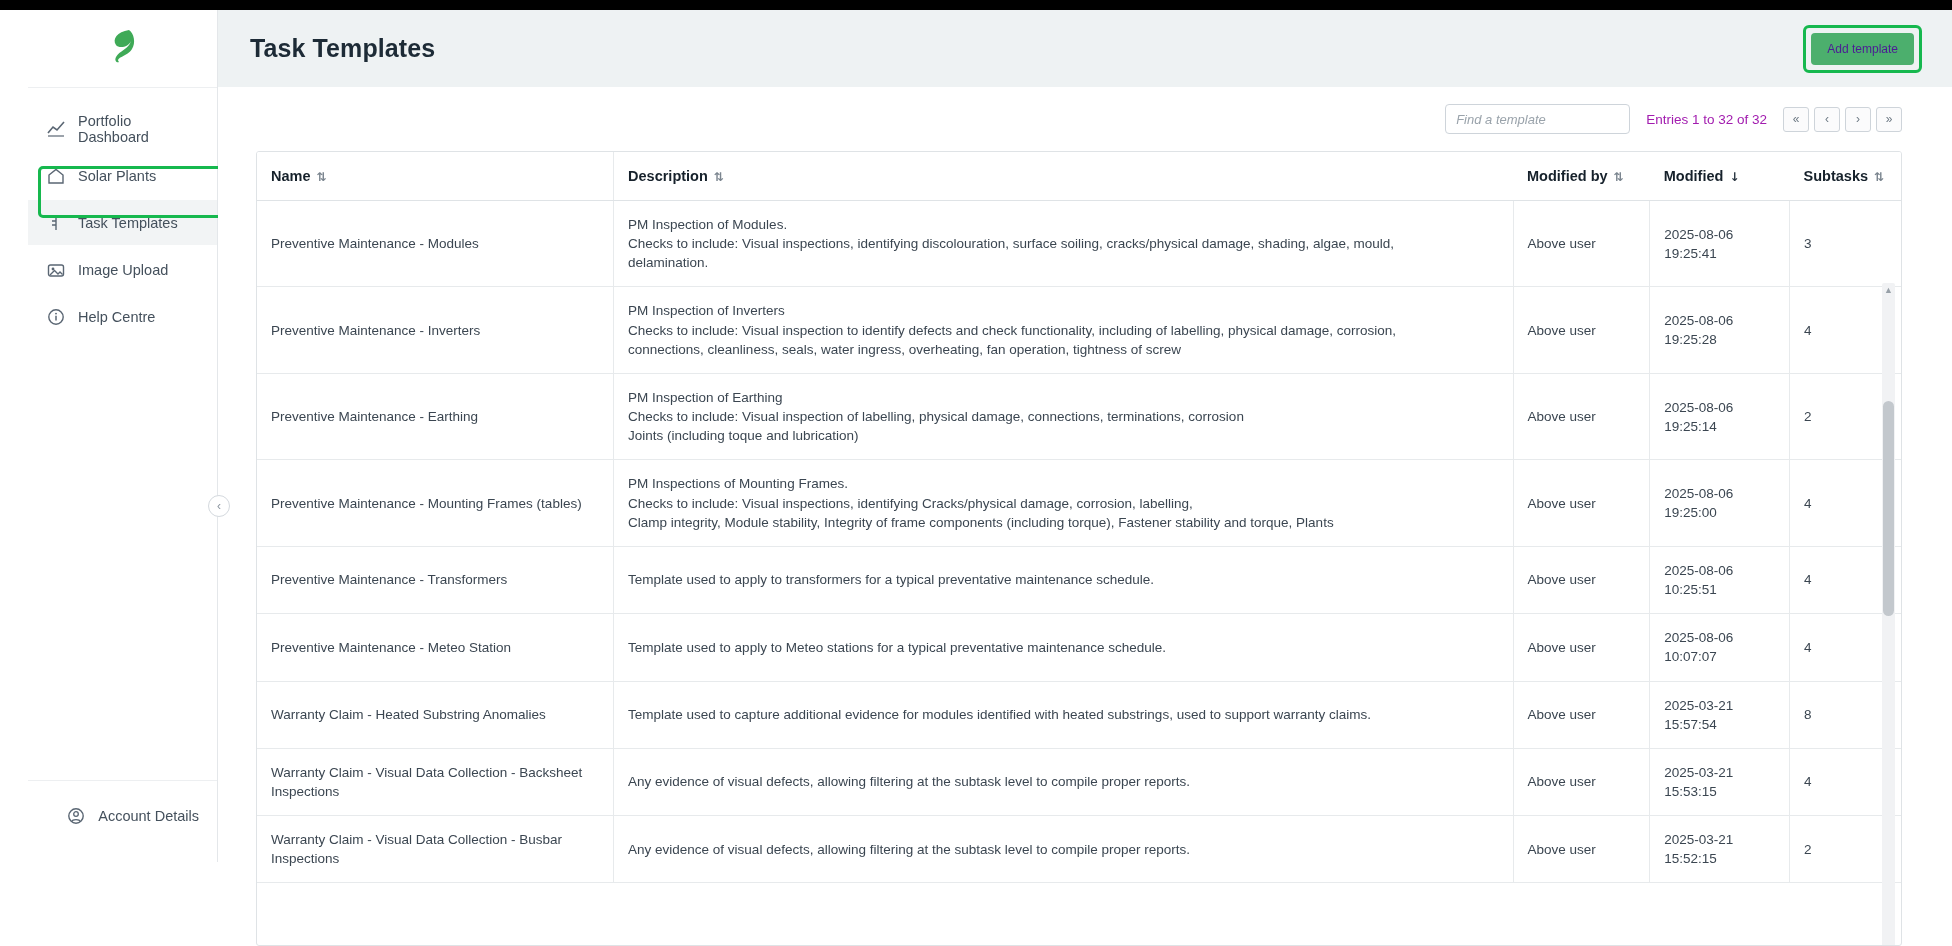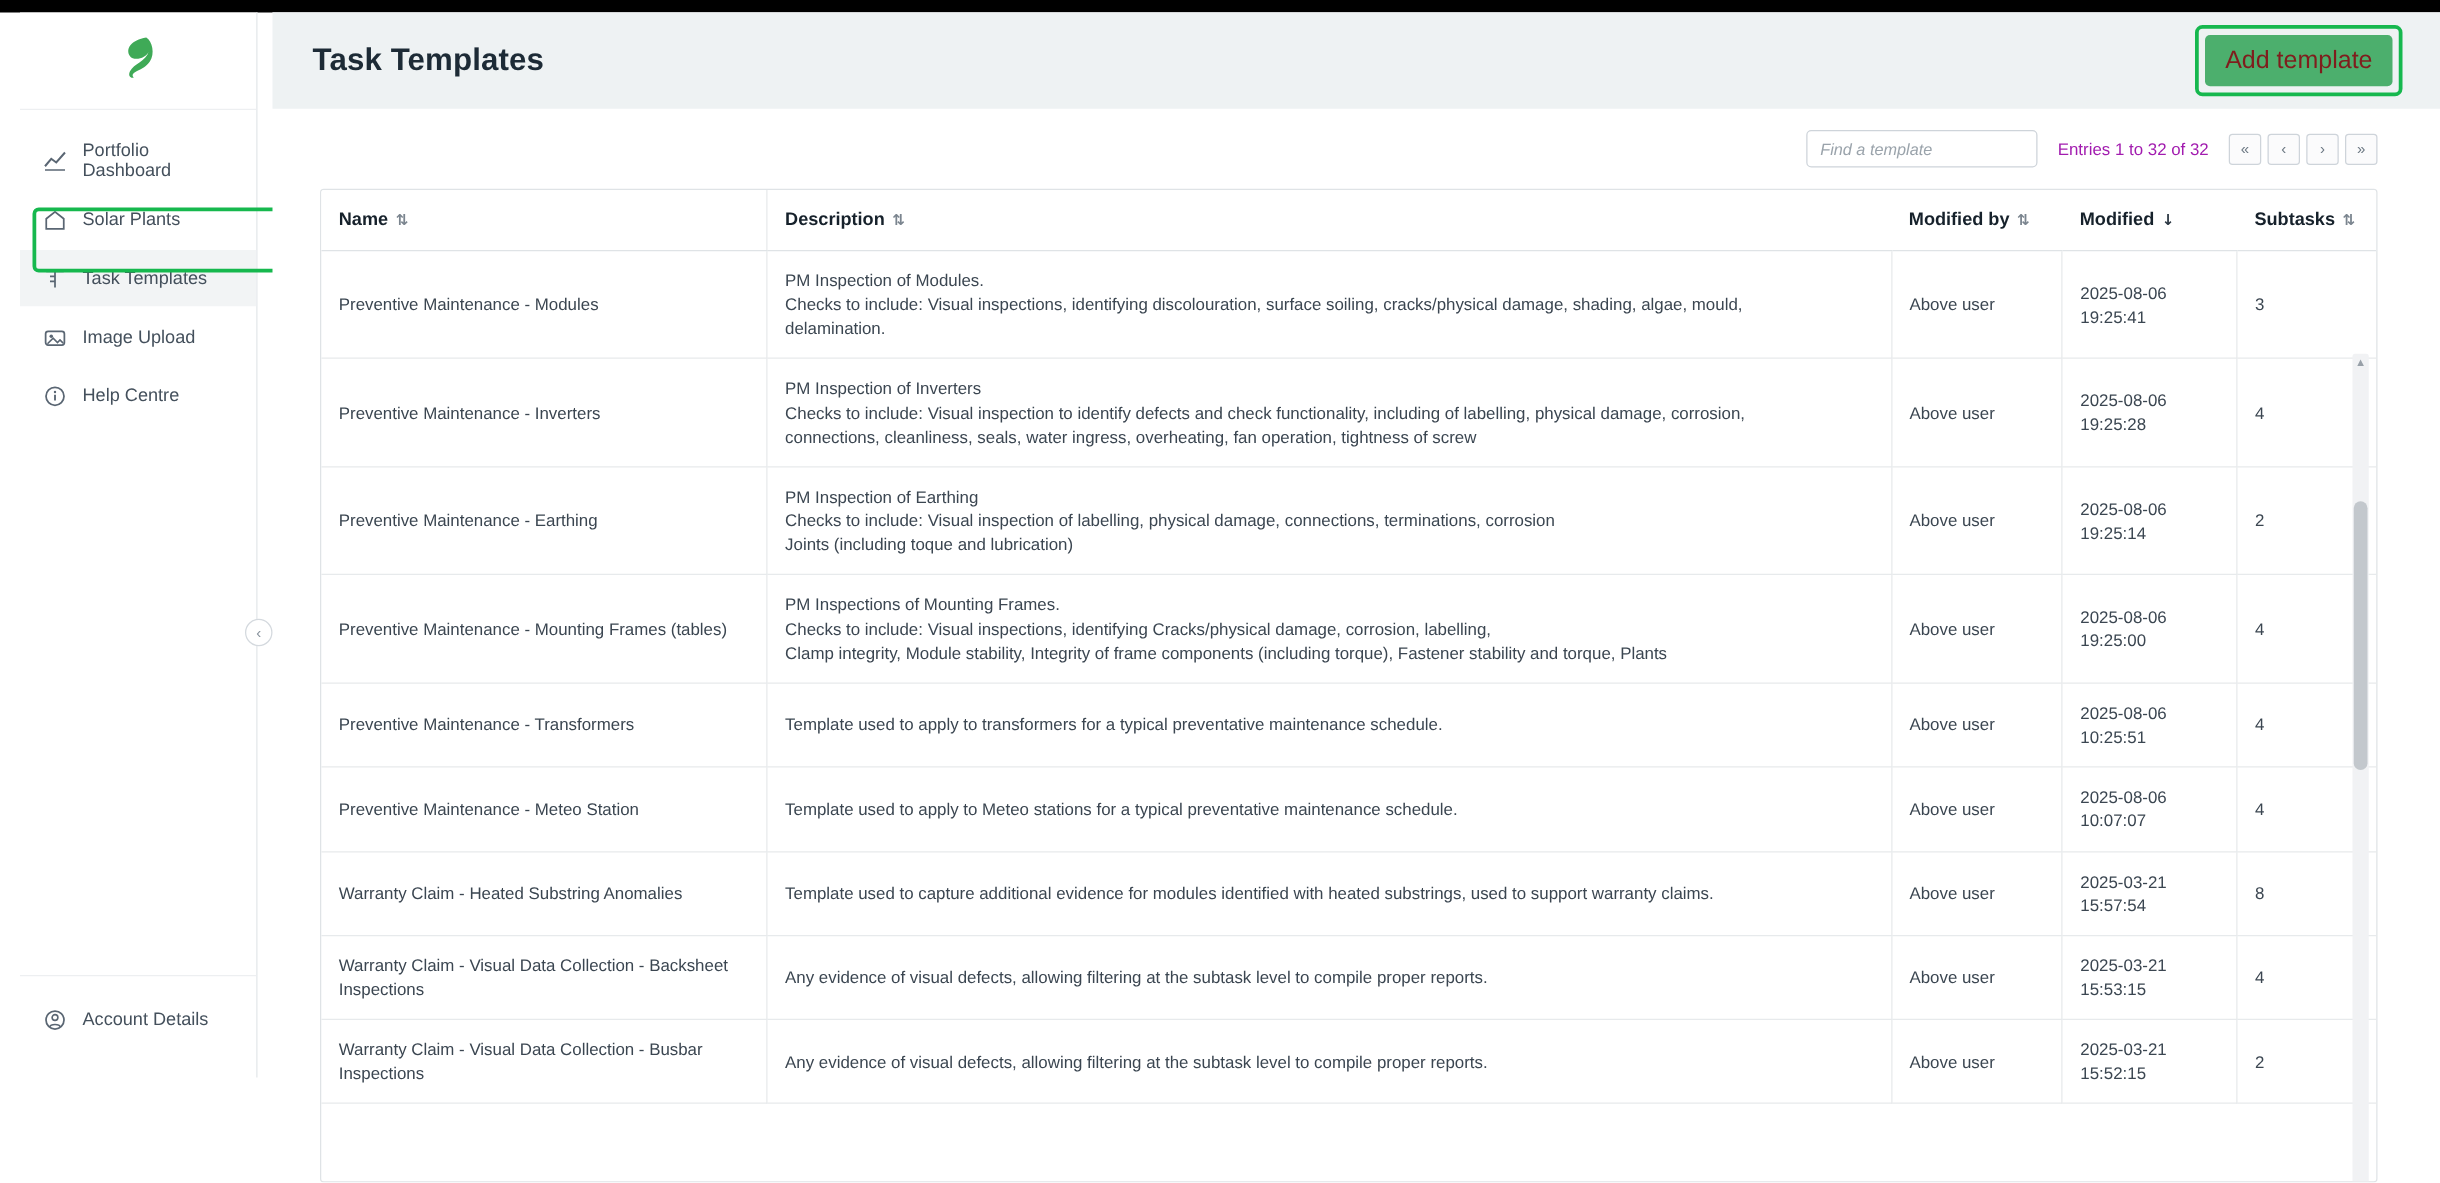--- a/index.html
+++ b/index.html
@@ -17,21 +17,21 @@
   }
   
   .topstrip {
     position: absolute; top: 0; left: 0;
     width: 1952px; height: 10px;
     background: #000000;
   }
   
   .sidebar {
     position: absolute;
-    top: 10px; left: 16px;
+    top: 10px; left: 28px;
     width: 190px; height: 852px;
     background: #ffffff;
     border-right: 1px solid #e4e7ea;
     display: flex;
     flex-direction: column;
   }
   .logo-wrap {
     height: 78px;
     display: flex; align-items: center; justify-content: center;
     border-bottom: 1px solid #edeff1;
@@ -73,21 +73,21 @@
     left: 10px;
     width: 205px;
     height: 52px;
     border: 3px solid #16b84e;
     border-radius: 5px;
     pointer-events: none;
   }
   .nav-bottom {
     border-top: 1px solid #edeff1;
     padding: 12px 0 24px 0;
-    display: flex; flex-direction: column; gap: 2px;
+    display: flex; flex-direction: column; gap: 2px; align-items: flex-end;
   }
   .collapse-btn {
     position: absolute;
     left: 180px;
     top: 485px;
     width: 22px; height: 22px;
     border-radius: 50%;
     background: #ffffff;
     border: 1px solid #d4d9de;
     color: #8a949e;
@@ -120,24 +120,24 @@
   }
   .add-btn-highlight {
     position: relative;
     border: 3px solid #16b84e;
     border-radius: 6px;
     padding: 5px;
     display: inline-block;
   }
   .add-btn {
     background: #4caf6d;
-    color: #7f1d1d;
+    color: #4c1d95;
     border: none;
     border-radius: 4px;
-    font-size: 20px;
+    font-size: 12px;
     padding: 9px 16px;
     cursor: pointer;
     font-family: "Liberation Sans", sans-serif;
   }
   .content {
     flex: 1;
     padding: 0 22px 0 22px;
     position: relative;
   }
   .toolbar {

